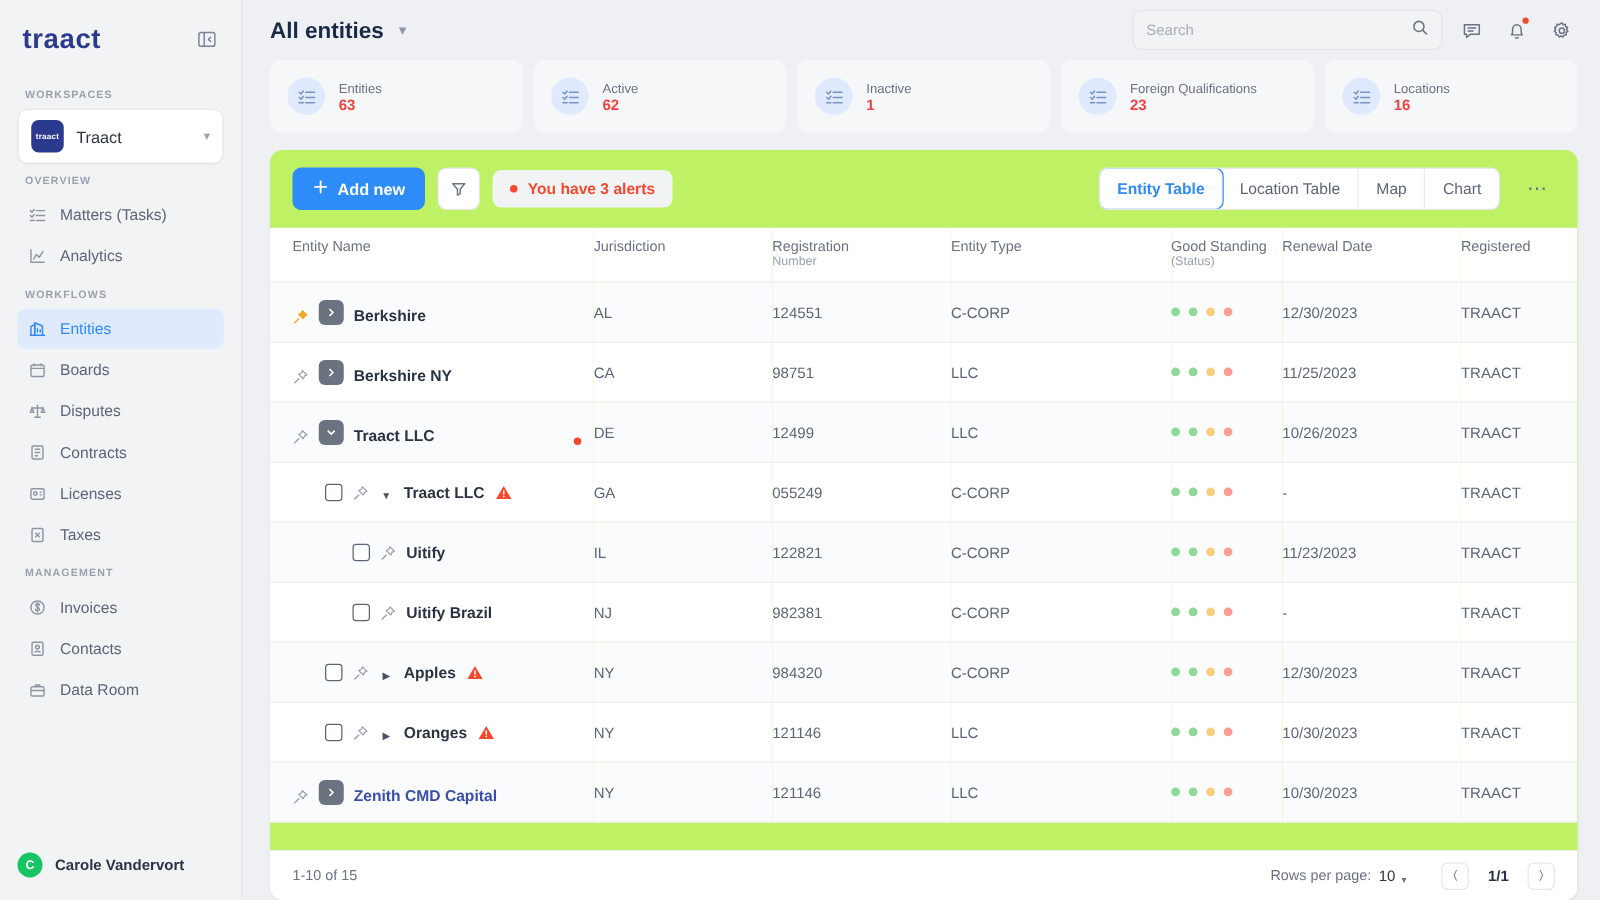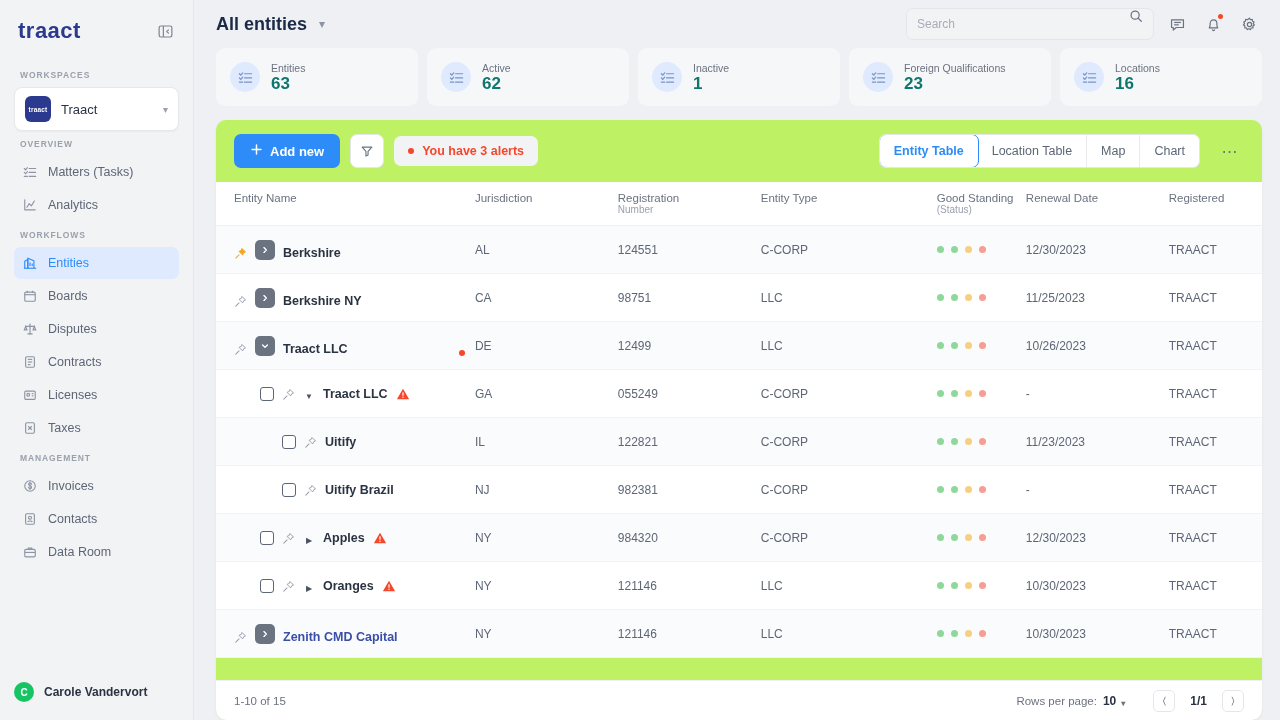--- a/index.html
+++ b/index.html
@@ -79,21 +79,21 @@
     height: 48px; display: flex; align-items: center;
     padding: 0 18px 0 22px; gap: 10px;
     background: #eef0f3;
   }
   .page-title { font-size: 18px; font-weight: bold; color: #1b2a45; }
   .title-chev { color: #8d95a3; font-size: 12px; cursor: pointer; margin-left: 2px; }
   .spacer { flex: 1; }
   .search-box {
     width: 248px; height: 32px; background: #f2f3f5;
     border: 1px solid #e4e6ea; border-radius: 7px;
-    display: flex; padding: 0 10px; gap: 6px;
+    display: flex; align-items: center; padding: 0 10px; gap: 6px;
   }
   .search-box input {
     flex: 1; border: none; outline: none; background: transparent;
     font-size: 12px; color: #4a5264; font-family: inherit;
   }
   .search-box input::placeholder { color: #a7adb8; }
   .ico-btn {
     width: 26px; height: 26px; display:flex;align-items:center;justify-content:center;
     cursor: pointer; color: #6b7280; position: relative;
   }
@@ -113,21 +113,21 @@
   .stat {
     flex: 1; height: 58px; background: #f6f7f9; border-radius: 9px;
     display: flex; align-items: center; gap: 11px; padding: 0 14px;
   }
   .stat-ico {
     width: 30px; height: 30px; border-radius: 50%; background: #dfeaff;
     display:flex;align-items:center;justify-content:center; color:#7b93c4;
     flex-shrink: 0;
   }
   .stat-label { font-size: 10.5px; color: #6b7280; margin-bottom: 1px; }
-  .stat-value { font-size: 17px; font-weight: bold; color: #0f766e; line-height: 1; }
+  .stat-value { font-size: 12px; font-weight: bold; color: #ef4444; line-height: 1; }
 
   
   .card {
     background: #bef264; border-radius: 10px; flex: 1;
     display: flex; flex-direction: column; min-height: 0;
     box-shadow: 0 1px 3px rgba(20,30,60,.05);
     overflow: hidden;
   }
   .toolbar {
     height: 62px; display: flex; align-items: center; gap: 10px;
@@ -219,21 +219,21 @@
   .indent2 { padding-left: 66px; }
 
   .tfoot {
     height: 40px; border-top: 1px solid #eef0f3; background: #fff;
     display: flex; align-items: center; padding: 0 18px; flex-shrink: 0;
     font-size: 11.5px; color: #6b7280;
   }
   .rpp { display: flex; align-items: center; gap: 6px; }
   .rpp-sel {
     display:flex; align-items:flex-end; gap:5px; font-size: 12px;
-    color:#2a3342; font-weight:700; cursor:pointer;
+    color:#2a3342; font-weight:400; cursor:pointer;
   }
   .pg-btn {
     width: 22px; height: 22px; border: 1px solid #e4e6ea; border-radius: 5px;
     display:flex;align-items:center;justify-content:center; color:#6b7280;
     font-size: 10px; cursor: pointer; background:#fff;
   }
   .pg-num { font-size: 12px; color:#2a3342; font-weight: 600; }
 </style>
 </head>
 <body>

